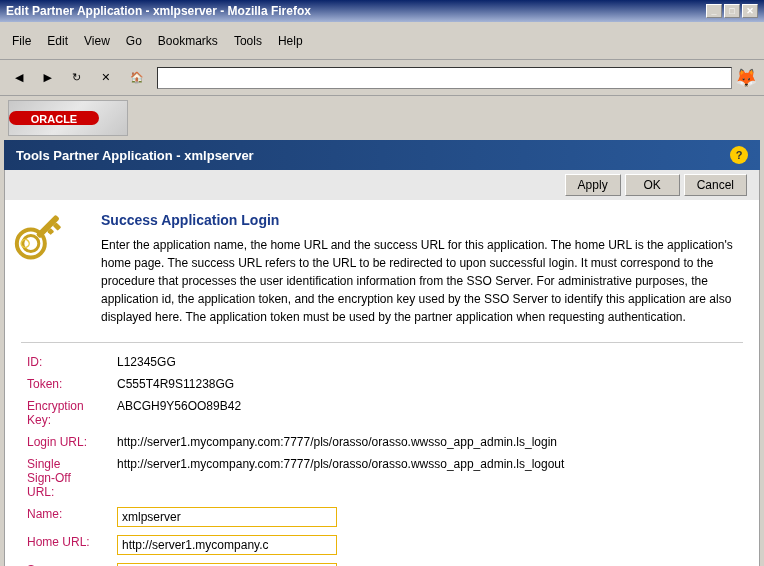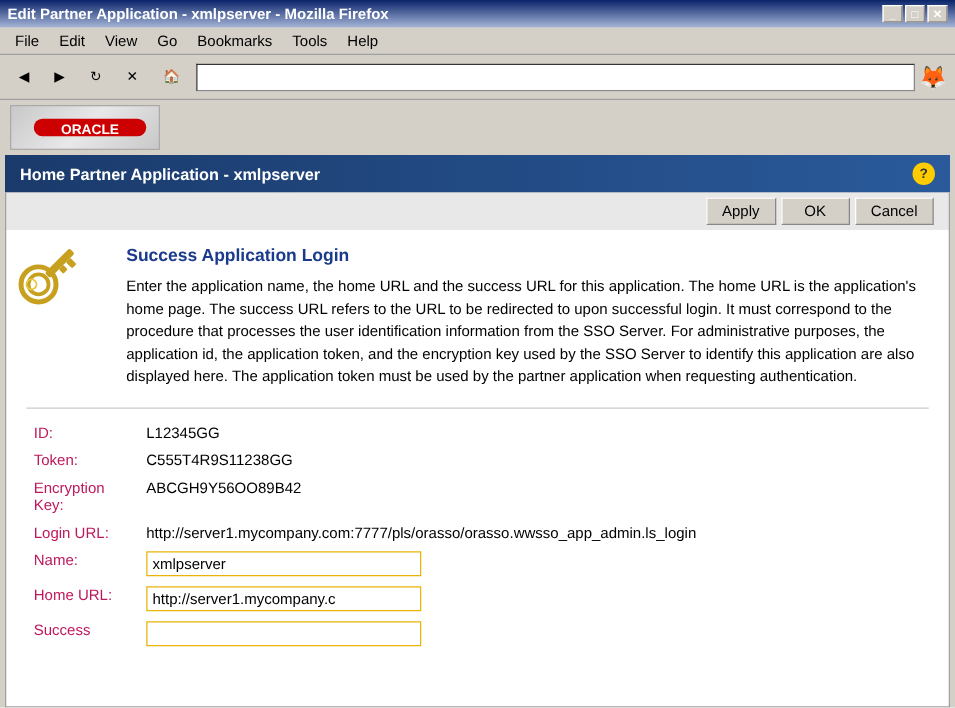--- a/index.html
+++ b/index.html
@@ -46,21 +46,21 @@
       border-top-color: #fff;
       border-left-color: #fff;
     }
 
     
     .menubar {
       background: #d4d0c8;
       border-bottom: 1px solid #a0a0a0;
       display: flex;
       align-items: center;
-      height: 22px;
+      height: 38px;
       padding: 0 4px;
     }
     .menubar-item {
       padding: 2px 8px;
       font-size: 12px;
       cursor: pointer;
       color: #000;
     }
 
     
@@ -108,21 +108,21 @@
       gap: 8px;
       height: 44px;
     }
     .oracle-logo-placeholder {
       width: 120px;
       height: 36px;
       background: linear-gradient(135deg, #c8c8c8 0%, #e8e8e8 50%, #c8c8c8 100%);
       border: 1px solid #aaa;
       display: flex;
       align-items: center;
-      justify-content: flex-end;
+      justify-content: flex-start;
       font-size: 10px;
       color: #666;
     }
 
     
     .page-title-bar {
       background: linear-gradient(to right, #1a3a6b, #2a5a9b);
       color: white;
       font-size: 13px;
       font-weight: bold;
@@ -299,21 +299,21 @@
   <div class="oracle-header">
     <div class="oracle-logo-placeholder">
       <svg width="100" height="30" viewBox="0 0 100 30">
         <rect x="0" y="8" width="90" height="14" rx="7" fill="#cc0000"></rect>
         <text x="45" y="20" font-size="11" fill="white" text-anchor="middle" font-family="Arial" font-weight="bold">ORACLE</text>
       </svg>
     </div>
   </div>
 
   <div class="page-title-bar">
-    <span>Home Partner Application - xmlpserver</span>
+    <span>Tools Partner Application - xmlpserver</span>
     <div class="help-icon">?</div>
   </div>
 
   <div class="action-bar">
     <button class="action-btn">Apply</button>
     <button class="action-btn">OK</button>
     <button class="action-btn">Cancel</button>
   </div>
 
   <div class="content-scroll">
@@ -357,20 +357,26 @@
             Encryption<br>Key:
           </td>
           <td class="value-cell">ABCGH9Y56OO89B42</td>
         </tr>
 
         <tr>
           <td class="label-cell">Login URL:</td>
           <td class="value-cell" style="word-break:break-all;">http://server1.mycompany.com:7777/pls/orasso/orasso.wwsso_app_admin.ls_login</td>
         </tr>
 
+        <tr>
+          <td class="label-cell" style="vertical-align:top;">
+            Single<br>Sign-Off<br>URL:
+          </td>
+          <td class="value-cell" style="word-break:break-all;">http://server1.mycompany.com:7777/pls/orasso/orasso.wwsso_app_admin.ls_logout</td>
+        </tr>
 
         <tr>
           <td class="label-cell">Name:</td>
           <td class="value-cell">
             <input class="form-input" type="text" value="xmlpserver" style="">
           </td>
         </tr>
 
         <tr>
           <td class="label-cell">Home URL:</td>

